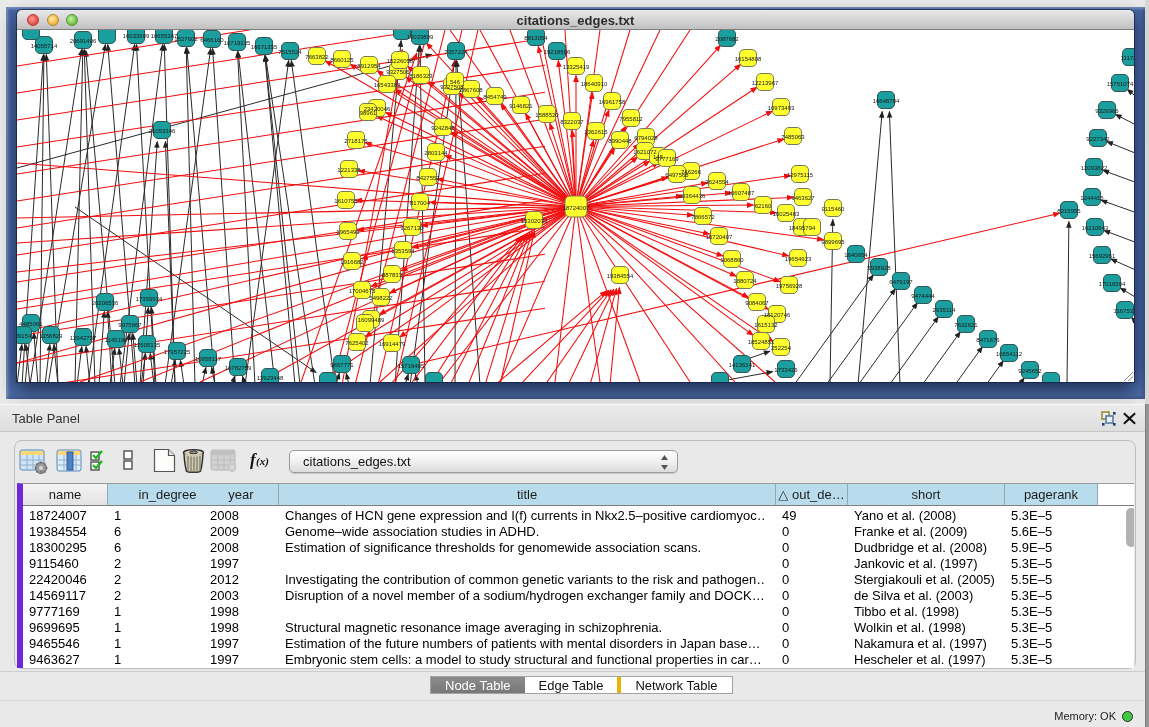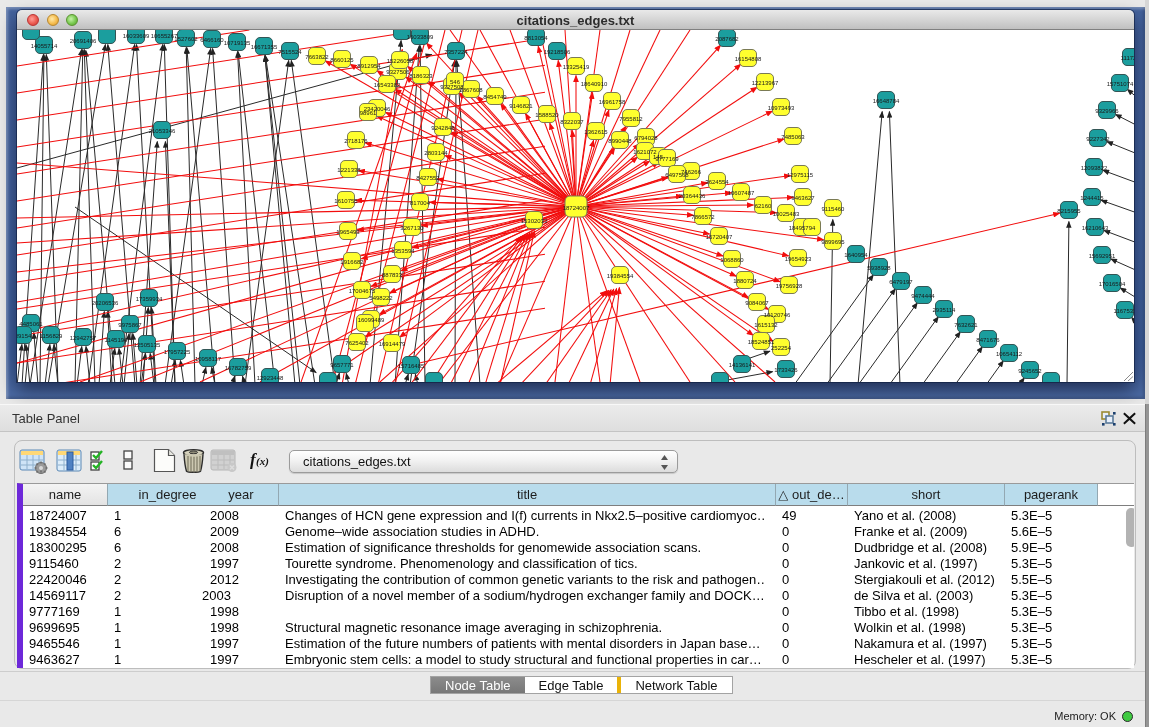--- a/index.html
+++ b/index.html
@@ -667,38 +667,37 @@
       <div class="td" style="left:181px;width:65px">2008</div>
       <div class="td" style="left:256px;width:487px">Estimation of significance thresholds for genomewide association scans.</div>
       <div class="td" style="left:753px;width:62px">0</div>
       <div class="td" style="left:825px;width:147px">Dudbridge et al. (2008)</div>
       <div class="td" style="left:982px;width:83px">5.9E–5</div>
     </div>
     <div class="tr" style="top:72px">
       <div class="td" style="left:0px;width:75px">9115460</div>
       <div class="td" style="left:85px;width:86px">2</div>
       <div class="td" style="left:181px;width:65px">1997</div>
-      <div class="td" style="left:256px;width:487px">Tourette syndrome. Phenomenology and classification of tics.</div>
       <div class="td" style="left:753px;width:62px">0</div>
       <div class="td" style="left:825px;width:147px">Jankovic et al. (1997)</div>
       <div class="td" style="left:982px;width:83px">5.3E–5</div>
     </div>
     <div class="tr" style="top:88px">
       <div class="td" style="left:0px;width:75px">22420046</div>
       <div class="td" style="left:85px;width:86px">2</div>
       <div class="td" style="left:181px;width:65px">2012</div>
       <div class="td" style="left:256px;width:487px">Investigating the contribution of common genetic variants to the risk and pathogen…</div>
       <div class="td" style="left:753px;width:62px">0</div>
-      <div class="td" style="left:825px;width:147px">Stergiakouli et al. (2012)</div>
+      <div class="td" style="left:825px;width:147px">Stergiakouli et al. (2005)</div>
       <div class="td" style="left:982px;width:83px">5.5E–5</div>
     </div>
     <div class="tr" style="top:104px">
       <div class="td" style="left:0px;width:75px">14569117</div>
       <div class="td" style="left:85px;width:86px">2</div>
-      <div class="td" style="left:173px;width:65px">2003</div>
+      <div class="td" style="left:181px;width:65px">2003</div>
       <div class="td" style="left:256px;width:487px">Disruption of a novel member of a sodium/hydrogen exchanger family and DOCK…</div>
       <div class="td" style="left:753px;width:62px">0</div>
       <div class="td" style="left:825px;width:147px">de Silva et al. (2003)</div>
       <div class="td" style="left:982px;width:83px">5.3E–5</div>
     </div>
     <div class="tr" style="top:120px">
       <div class="td" style="left:0px;width:75px">9777169</div>
       <div class="td" style="left:85px;width:86px">1</div>
       <div class="td" style="left:181px;width:65px">1998</div>
       <div class="td" style="left:753px;width:62px">0</div>

